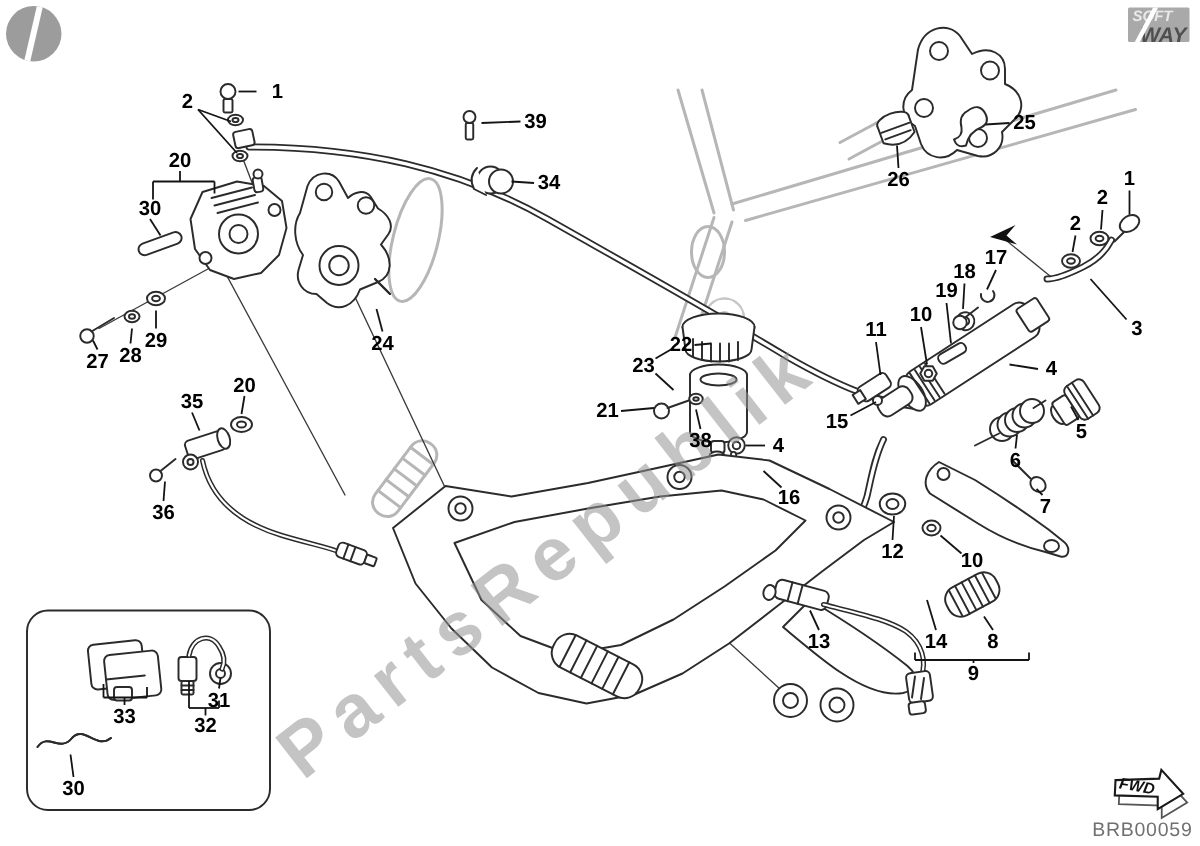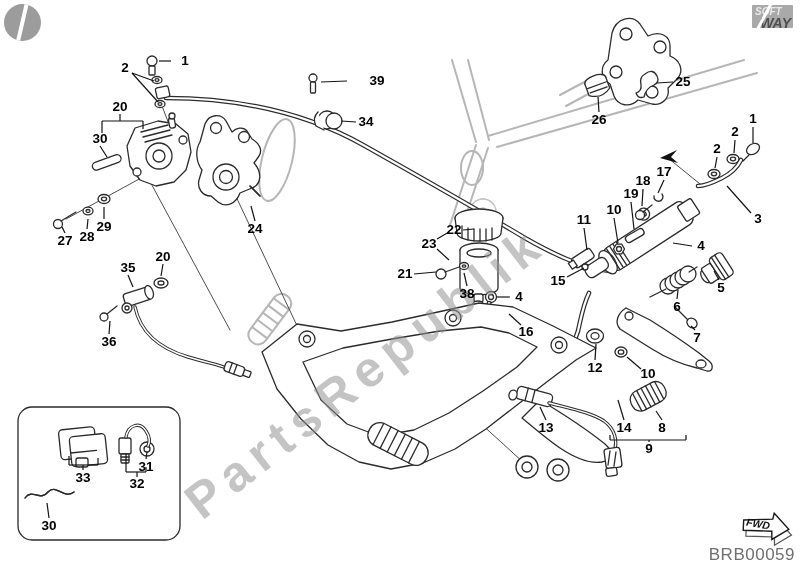--- a/index.html
+++ b/index.html
@@ -31,21 +31,21 @@
   #softway{position:absolute;left:752px;top:5px;width:41px;height:23px;background:#a9a9a9;
       z-index:6;overflow:hidden;border-radius:1px;}
   #softway .s1{position:absolute;left:3px;top:1px;font-style:italic;font-weight:bold;
       font-size:10px;color:#e9e9e9;}
   #softway .s2{position:absolute;right:2px;top:10px;font-style:italic;font-weight:bold;
       font-size:14px;color:#4f4f4f;}
   #softway .slash{position:absolute;left:10px;top:-4px;width:2.5px;height:34px;
       background:#fff;transform:rotate(28deg);}
   #fwd-wrap{position:absolute;left:733px;top:494px;z-index:6;}
   #diagram-code{position:absolute;left:690px;top:545px;width:105px;text-align:right;
-      font-size:17px;color:#707070;letter-spacing:0.5px;z-index:6;}
+      font-size:13px;color:#707070;letter-spacing:0.5px;z-index:6;}
 </style>
 </head>
 <body>
 
 <div id="stage">
 
   <svg id="art" width="800" height="564" viewBox="0 0 800 564">
 
     <g class="gray">
       <line x1="452" y1="60" x2="476" y2="142"></line>
@@ -429,21 +429,21 @@
     <div class="callout" style="left: 125px; top: 68px;">2</div>
     <div class="callout" style="left: 120px; top: 107px;">20</div>
     <div class="callout" style="left: 100px; top: 139px;">30</div>
     <div class="callout" style="left: 65px; top: 241px;">27</div>
     <div class="callout" style="left: 87px; top: 237px;">28</div>
     <div class="callout" style="left: 104px; top: 227px;">29</div>
     <div class="callout" style="left: 255px; top: 229px;">24</div>
     <div class="callout" style="left: 128px; top: 268px;">35</div>
     <div class="callout" style="left: 163px; top: 257px;">20</div>
     <div class="callout" style="left: 109px; top: 342px;">36</div>
-    <div class="callout" style="left: 357px; top: 81px; margin-left: 20px;">39</div>
+    <div class="callout" style="left: 357px; top: 81px;">39</div>
     <div class="callout" style="left: 366px; top: 122px; text-align: center;">34</div>
     <div class="callout" style="left: 683px; top: 82px;">25</div>
     <div class="callout" style="left: 599px; top: 120px;">26</div>
     <div class="callout" style="left: 753px; top: 119px;">1</div>
     <div class="callout" style="left: 735px; top: 132px;">2</div>
     <div class="callout" style="left: 717px; top: 149px;">2</div>
     <div class="callout" style="left: 758px; top: 219px;">3</div>
     <div class="callout" style="left: 664px; top: 172px;">17</div>
     <div class="callout" style="left: 643px; top: 181px;">18</div>
     <div class="callout" style="left: 631px; top: 194px;">19</div>

